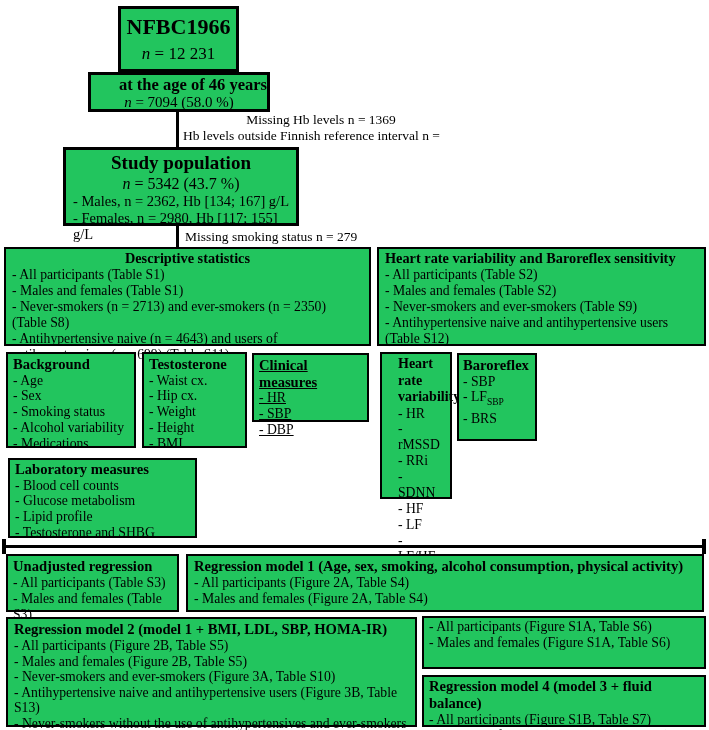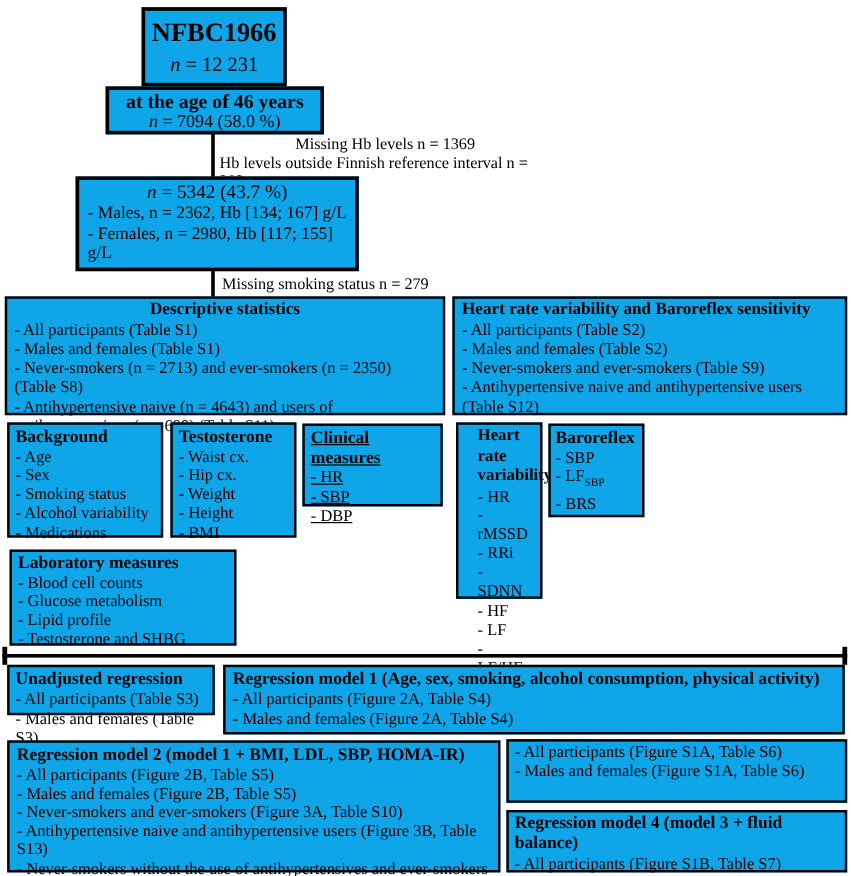--- a/index.html
+++ b/index.html
@@ -1,30 +1,30 @@
 <!DOCTYPE html>
 <html><head>
 <meta charset="utf-8">
 <style>
   * { margin:0; padding:0; box-sizing:border-box; }
   html,body { background:#ffffff; }
   body {
     width:709px; height:730px; position:relative; overflow:hidden;
     font-family:"Liberation Serif","DejaVu Serif",serif; color:#000;
   }
-  .box { position:absolute; background:#0ea5e9; border:2.5px solid #000; }
+  .box { position:absolute; background:#22c55e; border:2.5px solid #000; }
   .box.bold-border { border-width:3px; }
   .center { text-align:center; }
 
   
   #nfbc-box  { left:118px; top:6px;  width:121px; height:66px; padding-top:2px; }
   #nfbc-box .t  { font-size:22px; font-weight:bold; line-height:31px; }
   #nfbc-box .n  { font-size:17px; line-height:24px; }
   #age46-box { left:88px;  top:72px; width:182px; height:40px; }
-  #age46-box .t { font-size:16.5px; font-weight:bold; line-height:19px; }
+  #age46-box .t { font-size:16.5px; font-weight:bold; line-height:19px;text-align:right; }
   #age46-box .n { font-size:15px; line-height:17px; }
   #study-box { left:63px; top:147px; width:236px; height:79px; padding:1px 7px; }
   #study-box .t { font-size:19px; font-weight:bold; line-height:23px; }
   #study-box .n { font-size:16px; line-height:19px; }
   #study-box .li { font-size:14.5px; line-height:16.5px; }
 
   .nline::first-letter { font-style:italic; }
 
   
   .vline { position:absolute; width:3px; background:#000; }
@@ -42,34 +42,34 @@
   .info .li { font-size:13.7px; line-height:16px; }
 
   
   .small .bt { font-weight:bold; font-size:14.6px; line-height:16.5px; }
   .small .li { font-size:13.7px; line-height:15.9px; }
   #background-box    { left:6px;   top:352px; width:130px; height:96px;  padding:2px 5px; }
   #anthropometry-box { left:142px; top:352px; width:105px; height:96px;  padding:2px 5px; }
   #clinical-box      { left:252px; top:353px; width:117px; height:69px;  padding:2px 5px;text-decoration:underline; }
   #hrv-box           { left:380px; top:352px; width:72px;  height:147px; padding:2px 16px; }
   #hrv-box .bt { font-size:14px; }
-  #baroreflex-box    { left:457px; top:353px; width:80px;  height:78px;  padding:2px 4px; }
+  #baroreflex-box    { left:457px; top:353px; width:80px;  height:88px;  padding:2px 4px; }
   #laboratory-box    { left:8px;   top:458px; width:189px; height:80px;  padding:1px 5px; }
   sub.subsc { font-size:9.5px; }
 
   
   #bracket-line  { position:absolute; left:2px; top:545px; width:704px; height:3px; background:#000; }
   .bracket-cap   { position:absolute; top:539px; width:4px; height:15px; background:#000; }
   #bracket-cap-l { left:2px; }
   #bracket-cap-r { left:702px; }
 
   
   .reg .bt { font-weight:bold; font-size:14.6px; line-height:17px; }
   .reg .li { font-size:13.7px; line-height:16px; }
-  #unadjusted-box { left:6px;   top:554px; width:173px; height:42px;  padding:2px 5px; }
+  #unadjusted-box { left:6px;   top:554px; width:173px; height:58px;  padding:2px 5px; }
   #model1-box     { left:186px; top:554px; width:518px; height:58px;  padding:2px 6px; }
   #model2-box     { left:6px;   top:617px; width:411px; height:110px; padding:2px 6px; }
   #model2-box .li { line-height:15.6px; }
   #model3-box     { left:422px; top:616px; width:284px; height:53px;  padding:1px 5px; }
   #model3-box .li, #model4-box .li { line-height:15.8px; }
   #model4-box     { left:422px; top:675px; width:284px; height:52px;  padding:1px 5px; }
 </style>
 </head>
 <body>
 
@@ -85,20 +85,21 @@
     <div class="n nline">n = 7094 (58.0 %)</div>
   </div>
 
   <div class="vline" id="conn-1"></div>
   <div class="note" id="excl-1">
     <div class="l1">Missing Hb levels n = 1369</div>
     <div class="l2">Hb levels outside Finnish reference interval n = 383</div>
   </div>
 
   <div class="box bold-border" id="study-box">
+    <div class="t center">Study population</div>
     <div class="n nline center">n = 5342 (43.7 %)</div>
     <div class="li">- Males, n = 2362, Hb [134; 167] g/L</div>
     <div class="li">- Females, n = 2980, Hb [117; 155] g/L</div>
   </div>
 
   <div class="vline" id="conn-2"></div>
   <div class="note" id="excl-2">
     <div>Missing smoking status n = 279</div>
   </div>
 

